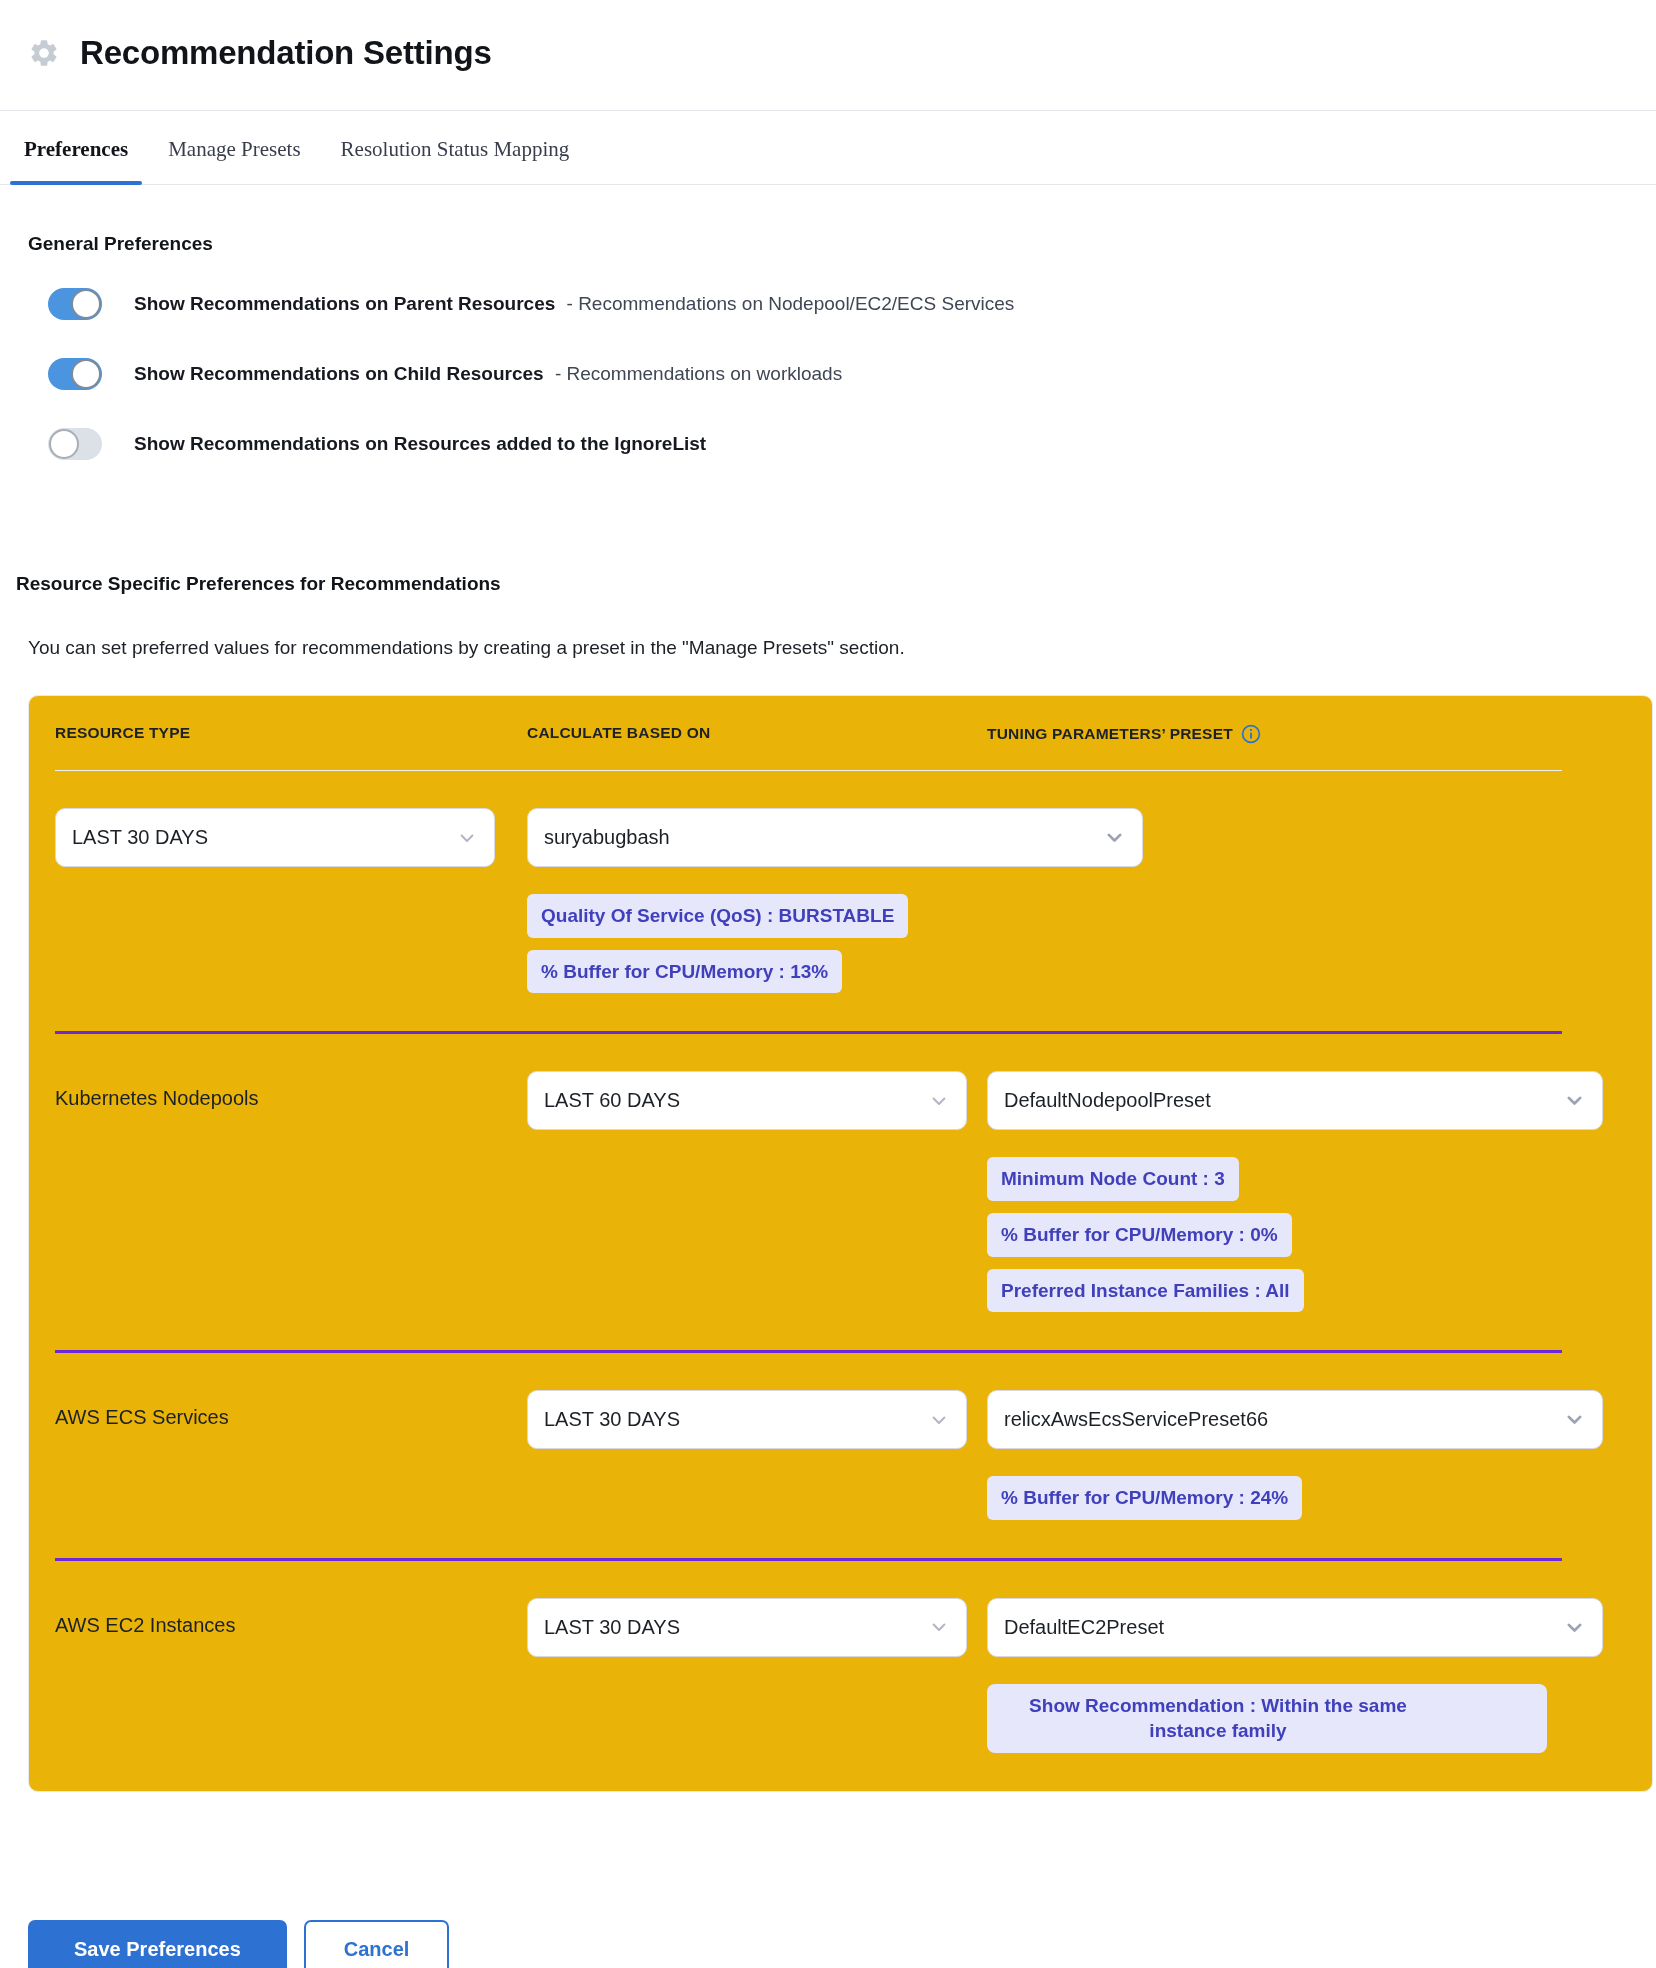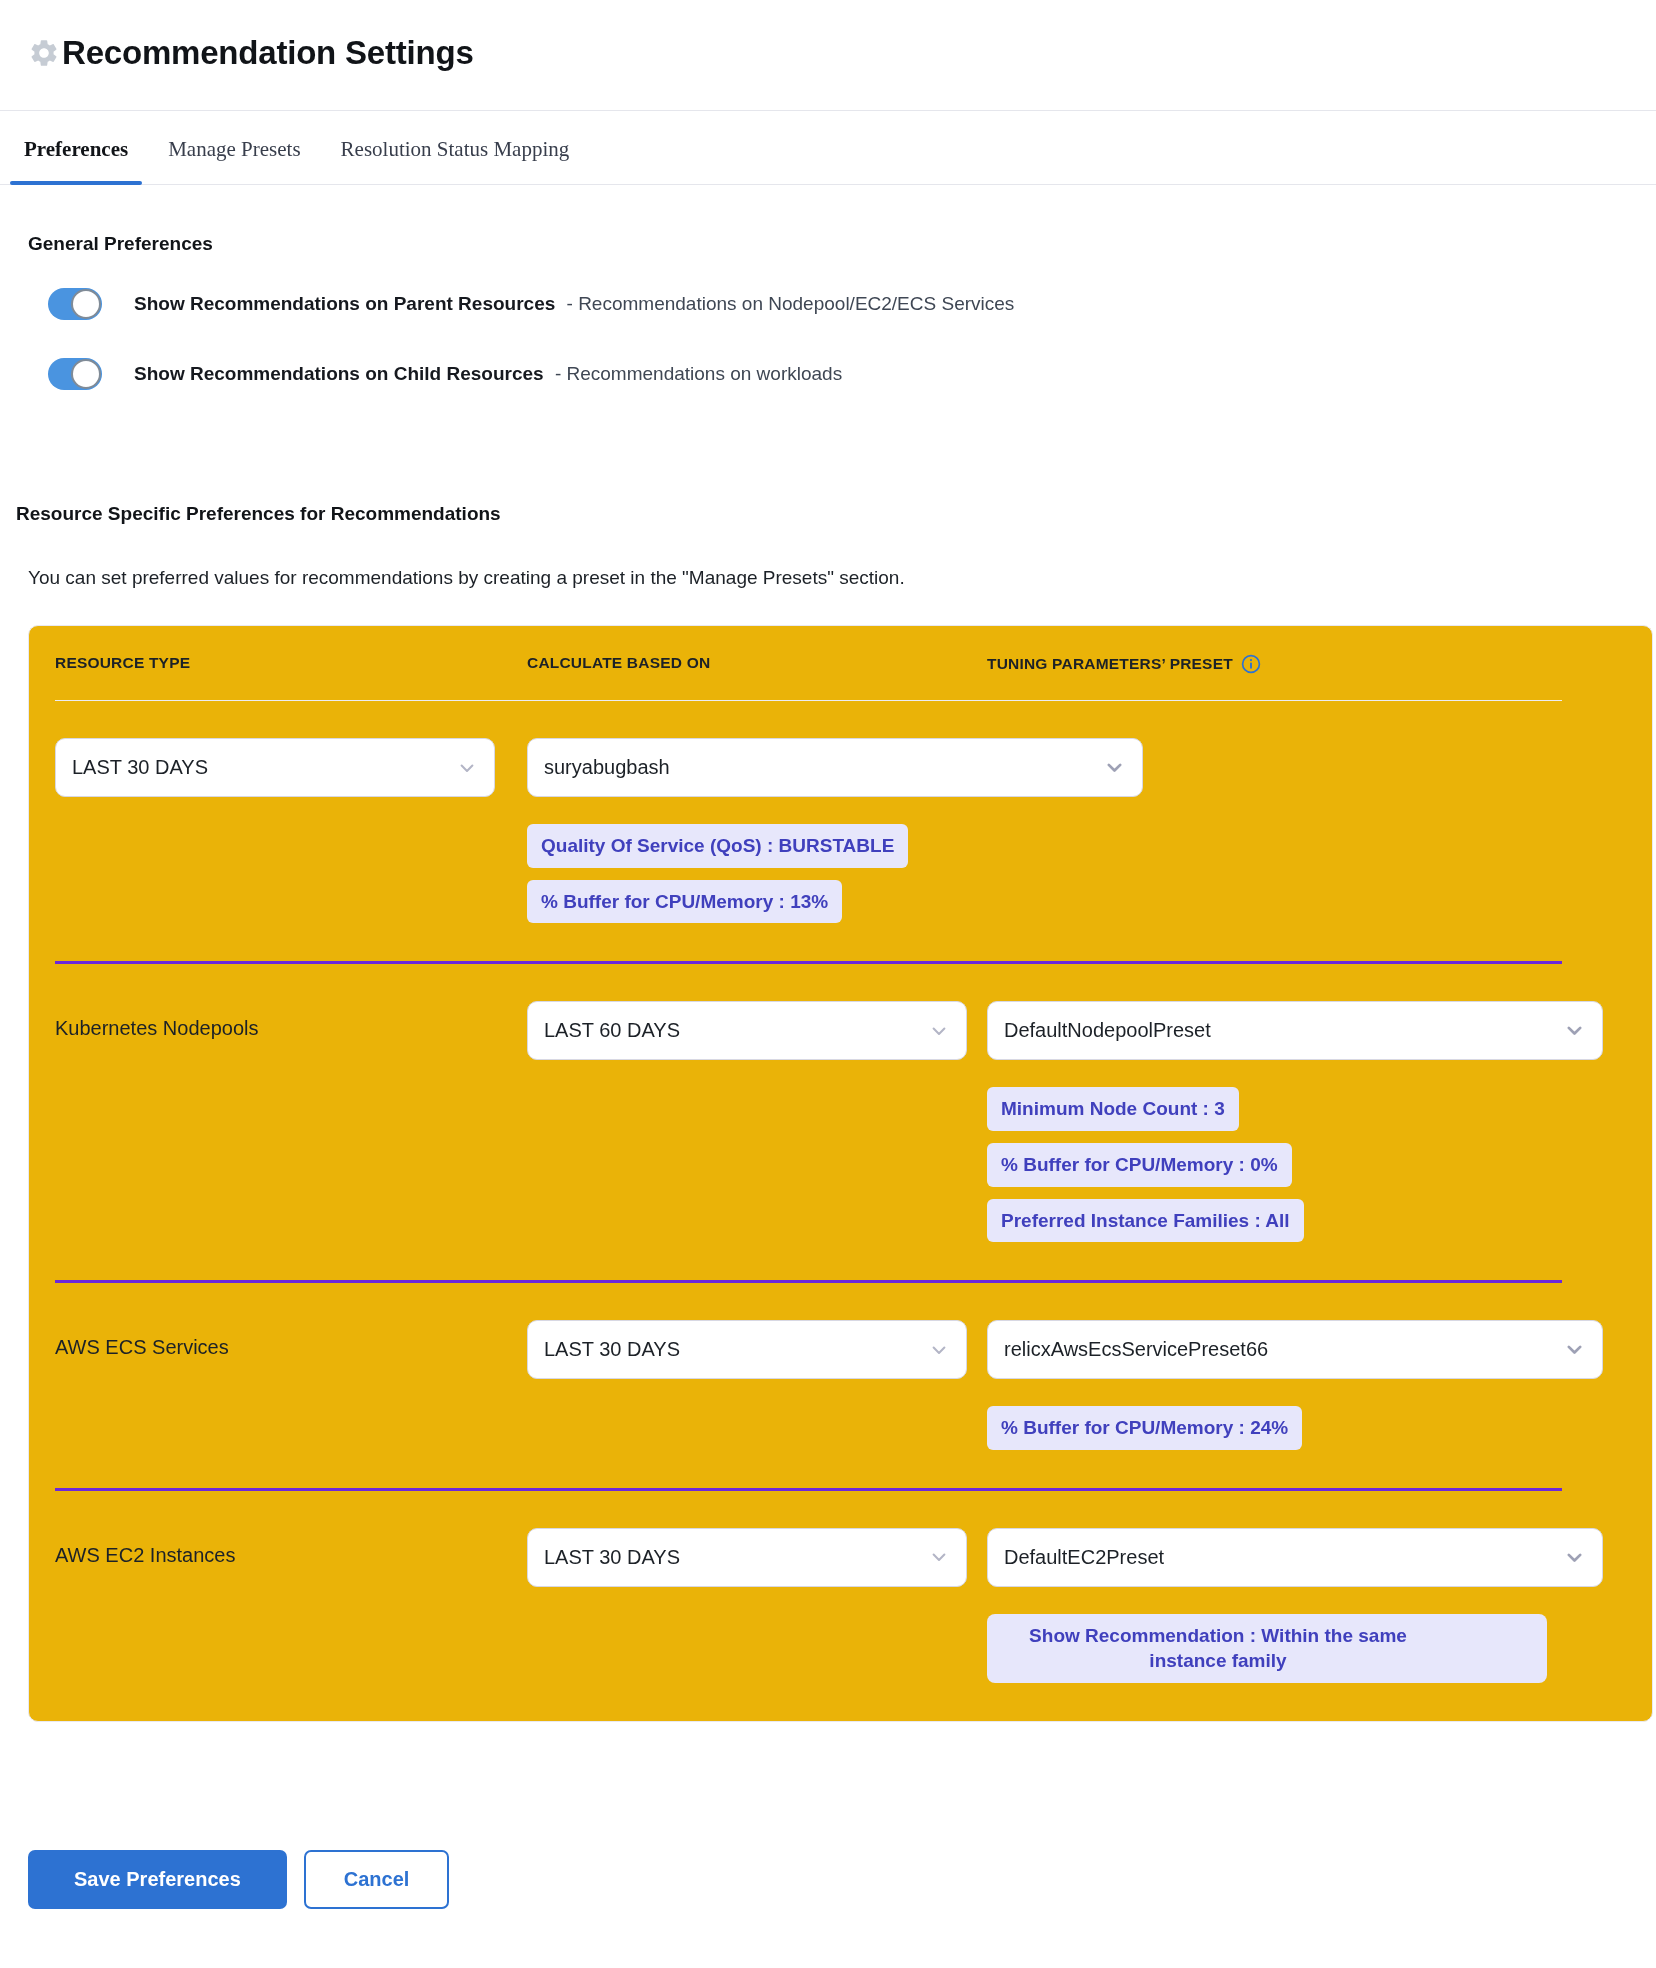--- a/index.html
+++ b/index.html
@@ -6,21 +6,21 @@
   html,body { background:#ffffff; }
   body {
     width:1656px; min-height:1968px;
     font-family:"Liberation Sans", sans-serif;
     color:#16191f;
     position:relative;
   }
   .page { padding-top:34px; }
 
   
-  .hdr { display:flex; align-items:center; gap:2px; padding:0 28px; }
+  .hdr { display:flex; align-items:center; gap:20px; padding:0 28px; }
   .hdr h1 { font-size:33px; font-weight:bold; color:#111418; letter-spacing:-0.2px; }
   .gear { width:32px; height:32px; display:inline-flex; }
   .hdr-divider { height:1px; background:#e5e6ec; margin-top:38px; }
 
   
   .tabs { display:flex; gap:12px; padding:0 10px; border-bottom:1px solid #e5e6ec; }
   .tab {
     padding:26px 14px 22px 14px; font-size:21px; color:#383e4c;
     position:relative; cursor:pointer; white-space:nowrap;font-family:Liberation Serif, serif;
   }
@@ -138,20 +138,28 @@
       <div class="toggle-row">
         <div class="switch" role="switch" aria-checked="true">
             <span class="knob"></span>
           </div>
         <div class="toggle-text">
           <span class="tlabel">Show Recommendations on Child Resources</span>
           <span class="tdesc">- Recommendations on workloads</span>
         </div>
       </div>
 
+      <div class="toggle-row">
+        <div class="switch off" role="switch" aria-checked="false">
+            <span class="knob"></span>
+          </div>
+        <div class="toggle-text">
+          <span class="tlabel">Show Recommendations on Resources added to the IgnoreList</span>
+        </div>
+      </div>
 
     </div>
   </section>
 
   <section class="resource">
     <h2 class="section-heading">Resource Specific Preferences for Recommendations</h2>
     <p class="note">You can set preferred values for recommendations by creating a preset in the "Manage Presets" section.</p>
 
     <div class="table">
 

